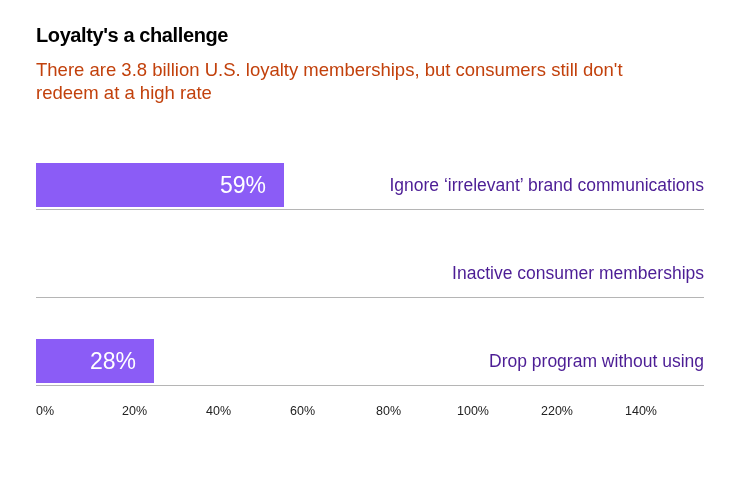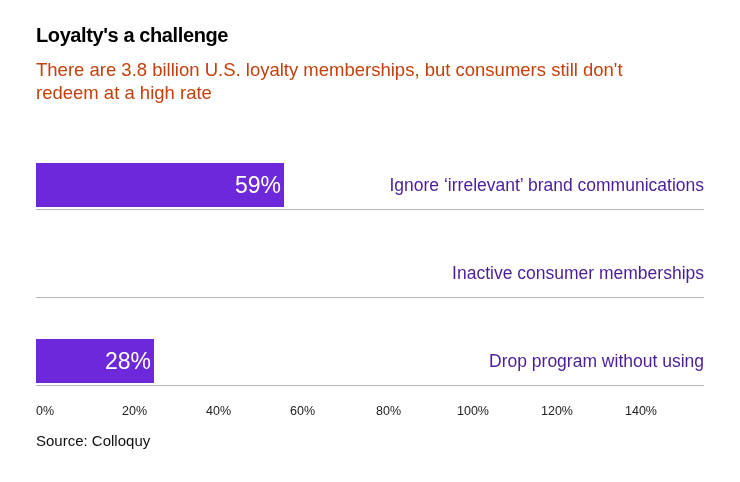--- a/index.html
+++ b/index.html
@@ -59,26 +59,26 @@
   }
   .bar-track {
     position: relative;
     height: 88px;
   }
   .bar {
     position: absolute;
     left: 0;
     top: 8px;
     height: 44px;
-    background: #6d28d9;
+    background: #8b5cf6;
     display: flex;
     align-items: center;
     justify-content: flex-end;
     box-sizing: border-box;
-    padding-right: 3px;
+    padding-right: 18px;
   }
   .bar-value {
     color: #ffffff;
     font-size: 23px;
     font-weight: normal;
     line-height: 1;
     white-space: nowrap;
   }
   .cat-label {
     position: absolute;
@@ -168,19 +168,18 @@
 
   </div>
 
   <div class="axis">
     <span class="tick" style="left:0px;">0%</span>
     <span class="tick" style="left:86px;">20%</span>
     <span class="tick" style="left:170px;">40%</span>
     <span class="tick" style="left:254px;">60%</span>
     <span class="tick" style="left:340px;">80%</span>
     <span class="tick" style="left:421px;">100%</span>
-    <span class="tick" style="left:505px;">120%</span>
+    <span class="tick" style="left:505px;">220%</span>
     <span class="tick" style="left:589px;">140%</span>
   </div>
 
-  <div class="source">Source: Colloquy</div>
 
 </div>
 
 </body></html>

